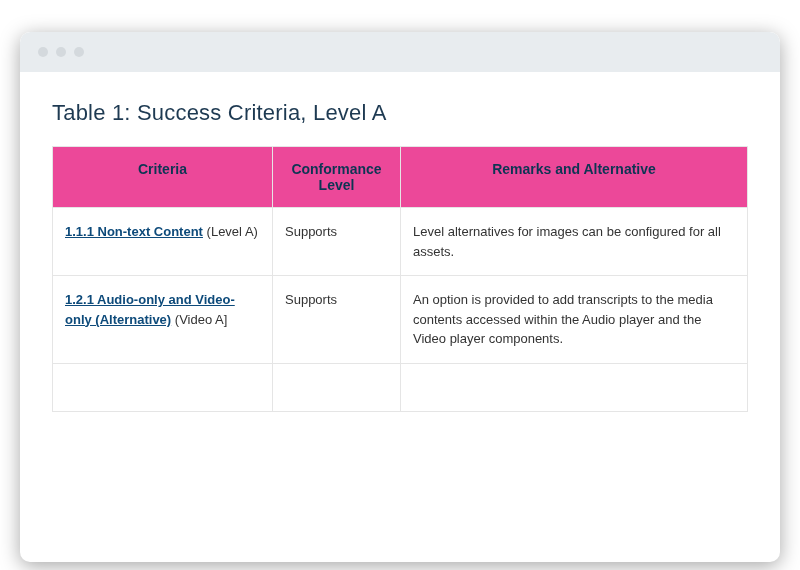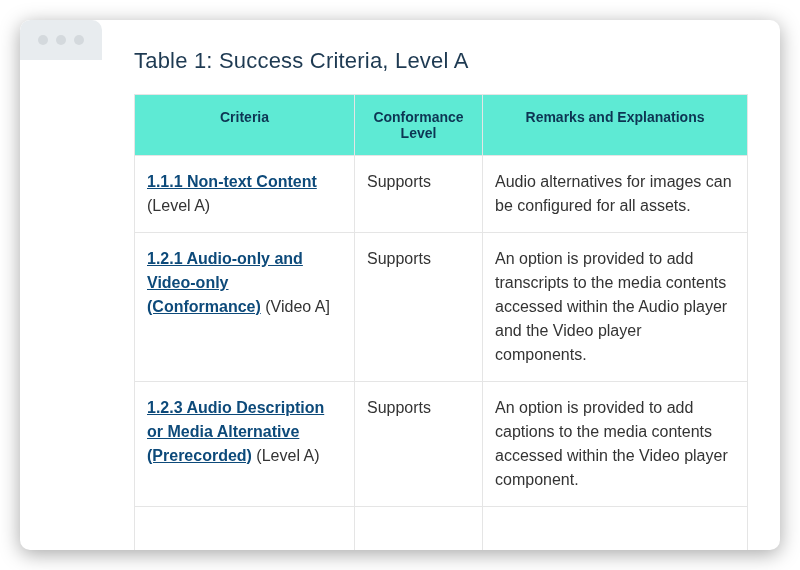--- a/index.html
+++ b/index.html
@@ -6,27 +6,27 @@
   body {
     font-family: -apple-system, BlinkMacSystemFont, "Segoe UI", Arial, sans-serif;
     background: #fff;
     padding: 20px;
     width: 800px;
     height: 570px;
   }
   .browser-frame {
     width: 760px;
     height: 530px;
-    margin: 0 auto;
+    margin: 12px auto;
     background: #fff;
     border-radius: 10px;
     box-shadow: 0 4px 20px rgba(0,0,0,0.35);
     overflow: hidden;
     display: flex;
-    flex-direction: row;
+    flex-direction: column;
   }
   .browser-titlebar {
     background: #e8ecef;
     height: 40px;
     display: flex;
     align-items: center;
     padding: 0 18px;
     border-top-left-radius: 10px;
     border-top-right-radius: 10px;
   }
@@ -51,37 +51,37 @@
     color: #1e3a52;
     margin-bottom: 20px;
     letter-spacing: 0.2px;
   }
   table {
     width: 100%;
     border-collapse: collapse;
     font-size: 13px;
   }
   thead th {
-    background: #5eead4;
+    background: #ec4899;
     color: #0d3553;
     font-weight: 700;
     text-align: center;
     padding: 14px 12px;
     border: 1px solid #e5e5e5;
     vertical-align: top;
     font-size: 14px;
   }
   thead th.col-criteria { width: 220px; }
   thead th.col-conformance { width: 128px; }
   tbody td {
     border: 1px solid #e5e5e5;
     padding: 14px 12px;
     vertical-align: top;
     color: #333;
-    font-size: 16px;
+    font-size: 13px;
     line-height: 1.5;
   }
   .criteria-link {
     color: #0d4a7a;
     text-decoration: underline;
     font-weight: 600;
   }
   .criteria-level {
     color: #333;
     font-weight: 400;
@@ -103,44 +103,37 @@
   </div>
 
   <div class="content">
     <h1 class="page-title">Table 1: Success Criteria, Level A</h1>
 
     <table>
       <thead>
         <tr>
           <th class="col-criteria">Criteria</th>
           <th class="col-conformance">Conformance Level</th>
-          <th class="col-remarks">Remarks and Explanations</th>
+          <th class="col-remarks">Remarks and Alternative</th>
         </tr>
       </thead>
       <tbody>
         <tr>
           <td class="cell-criteria">
             <a href="#" class="criteria-link">1.1.1 Non-text Content</a><span class="criteria-level"> (Level A)</span>
           </td>
           <td class="cell-conformance">Supports</td>
-          <td class="cell-remarks">Audio alternatives for images can be configured for all assets.</td>
+          <td class="cell-remarks">Level alternatives for images can be configured for all assets.</td>
         </tr>
         <tr>
           <td class="cell-criteria">
-            <a href="#" class="criteria-link">1.2.1 Audio-only and Video-only (Conformance)</a><span class="criteria-level"> (Video A]</span>
+            <a href="#" class="criteria-link">1.2.1 Audio-only and Video-only (Alternative)</a><span class="criteria-level"> (Video A]</span>
           </td>
           <td class="cell-conformance">Supports</td>
           <td class="cell-remarks">An option is provided to add transcripts to the media contents accessed within the Audio player and the Video player components.</td>
-        </tr>
-        <tr>
-          <td class="cell-criteria">
-            <a href="#" class="criteria-link">1.2.3 Audio Description or Media Alternative (Prerecorded)</a><span class="criteria-level"> (Level A)</span>
-          </td>
-          <td class="cell-conformance">Supports</td>
-          <td class="cell-remarks">An option is provided to add captions to the media contents accessed within the Video player component.</td>
         </tr>
         <tr>
           <td class="cell-criteria">&nbsp;</td>
           <td class="cell-conformance"></td>
           <td class="cell-remarks"></td>
         </tr>
       </tbody>
     </table>
   </div>
 </div>

